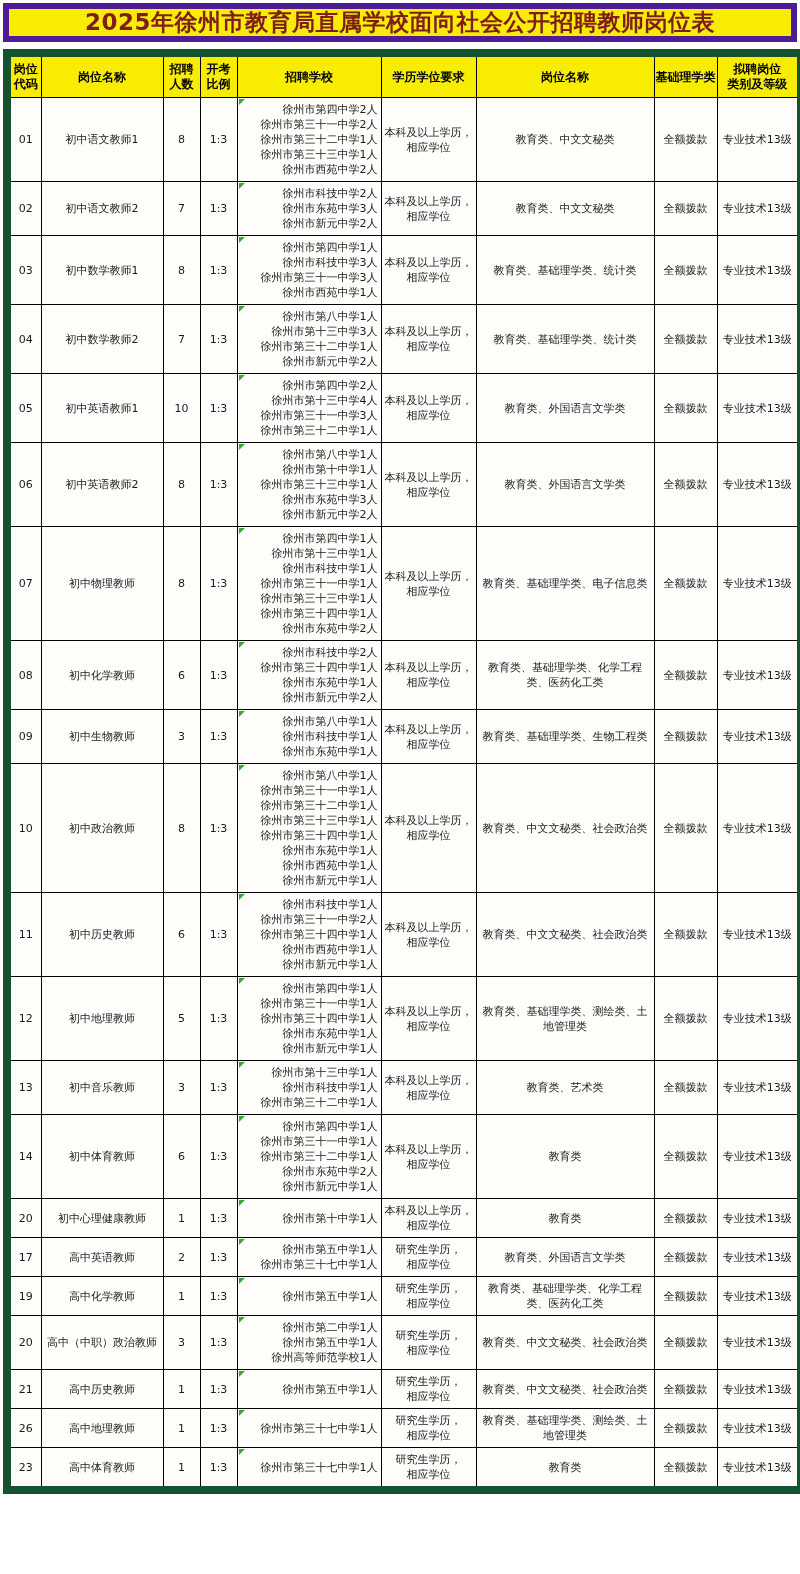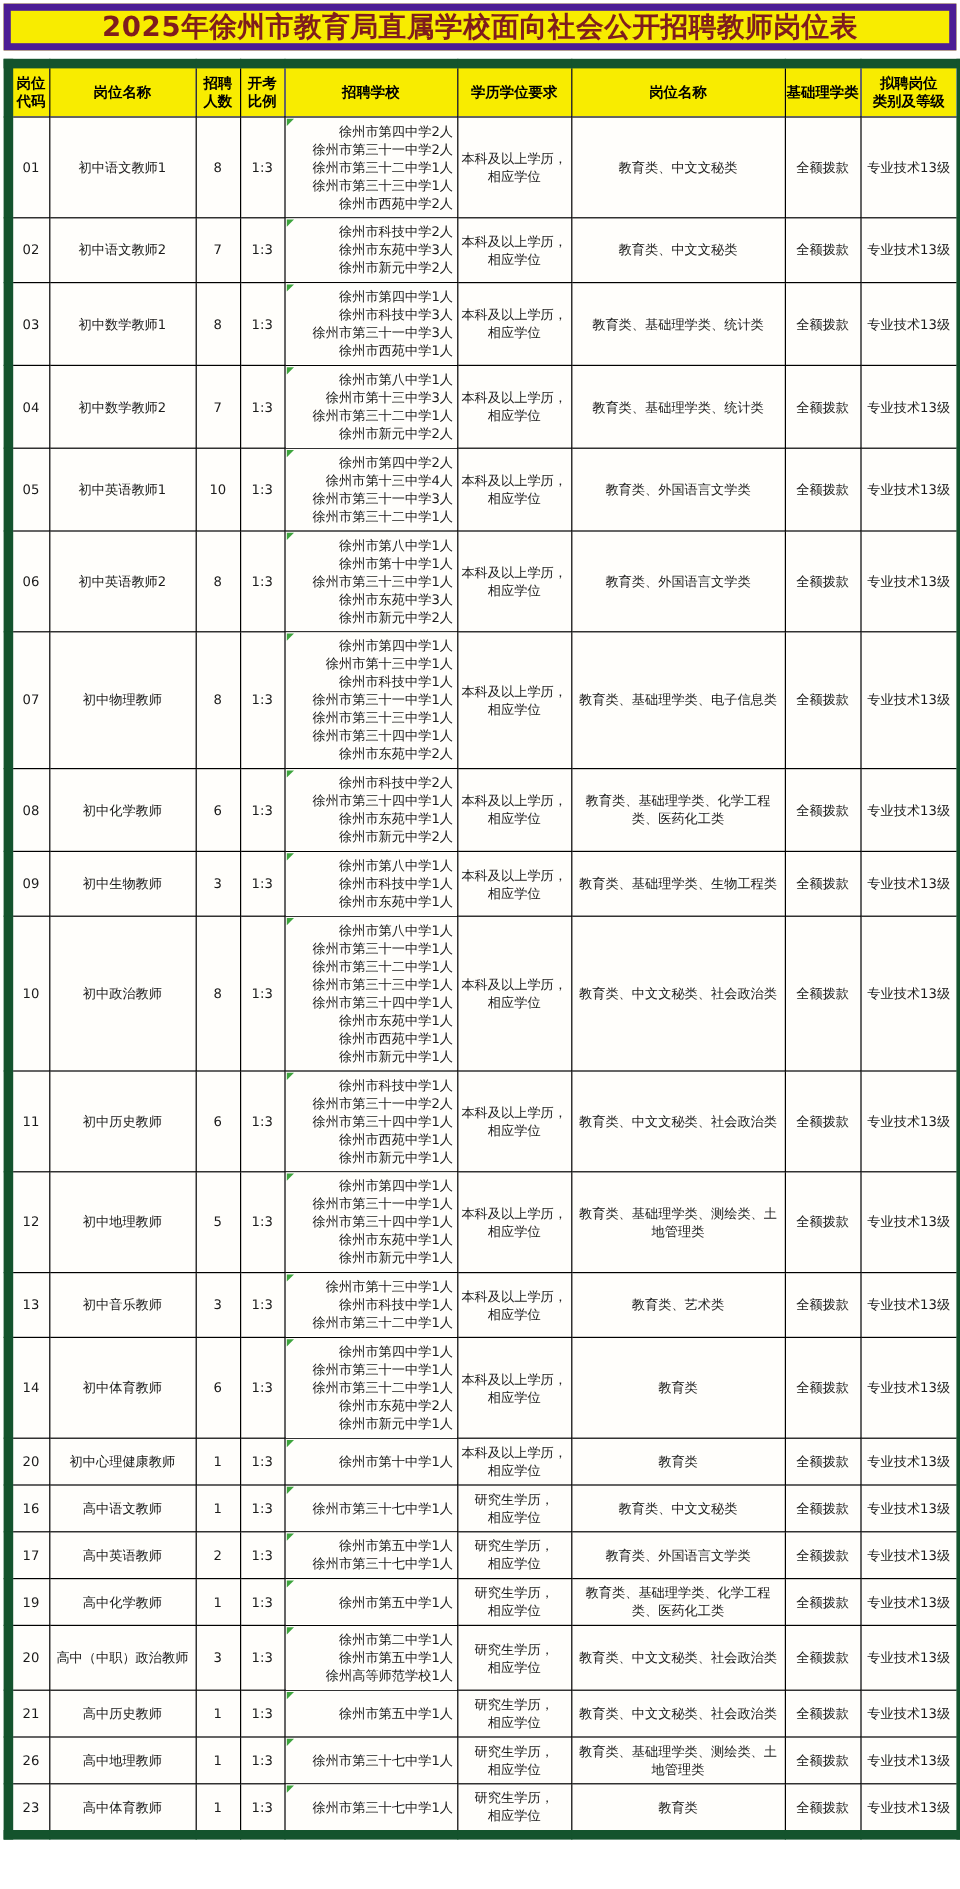--- a/index.html
+++ b/index.html
@@ -298,32 +298,20 @@
     <td class="c-count">1</td>
     <td class="c-ratio">1:3</td>
     <td class="c-schools">徐州市第十中学1人</td>
     <td class="c-degree">本科及以上学历，
 相应学位</td>
     <td class="c-major">教育类</td>
     <td class="c-funding">全额拨款</td>
     <td class="c-level">专业技术13级</td>
   </tr>
         <tr>
-    <td class="c-code">16</td>
-    <td class="c-name">高中语文教师</td>
-    <td class="c-count">1</td>
-    <td class="c-ratio">1:3</td>
-    <td class="c-schools">徐州市第三十七中学1人</td>
-    <td class="c-degree">研究生学历，
-相应学位</td>
-    <td class="c-major">教育类、中文文秘类</td>
-    <td class="c-funding">全额拨款</td>
-    <td class="c-level">专业技术13级</td>
-  </tr>
-        <tr>
     <td class="c-code">17</td>
     <td class="c-name">高中英语教师</td>
     <td class="c-count">2</td>
     <td class="c-ratio">1:3</td>
     <td class="c-schools">徐州市第五中学1人
 徐州市第三十七中学1人</td>
     <td class="c-degree">研究生学历，
 相应学位</td>
     <td class="c-major">教育类、外国语言文学类</td>
     <td class="c-funding">全额拨款</td>

